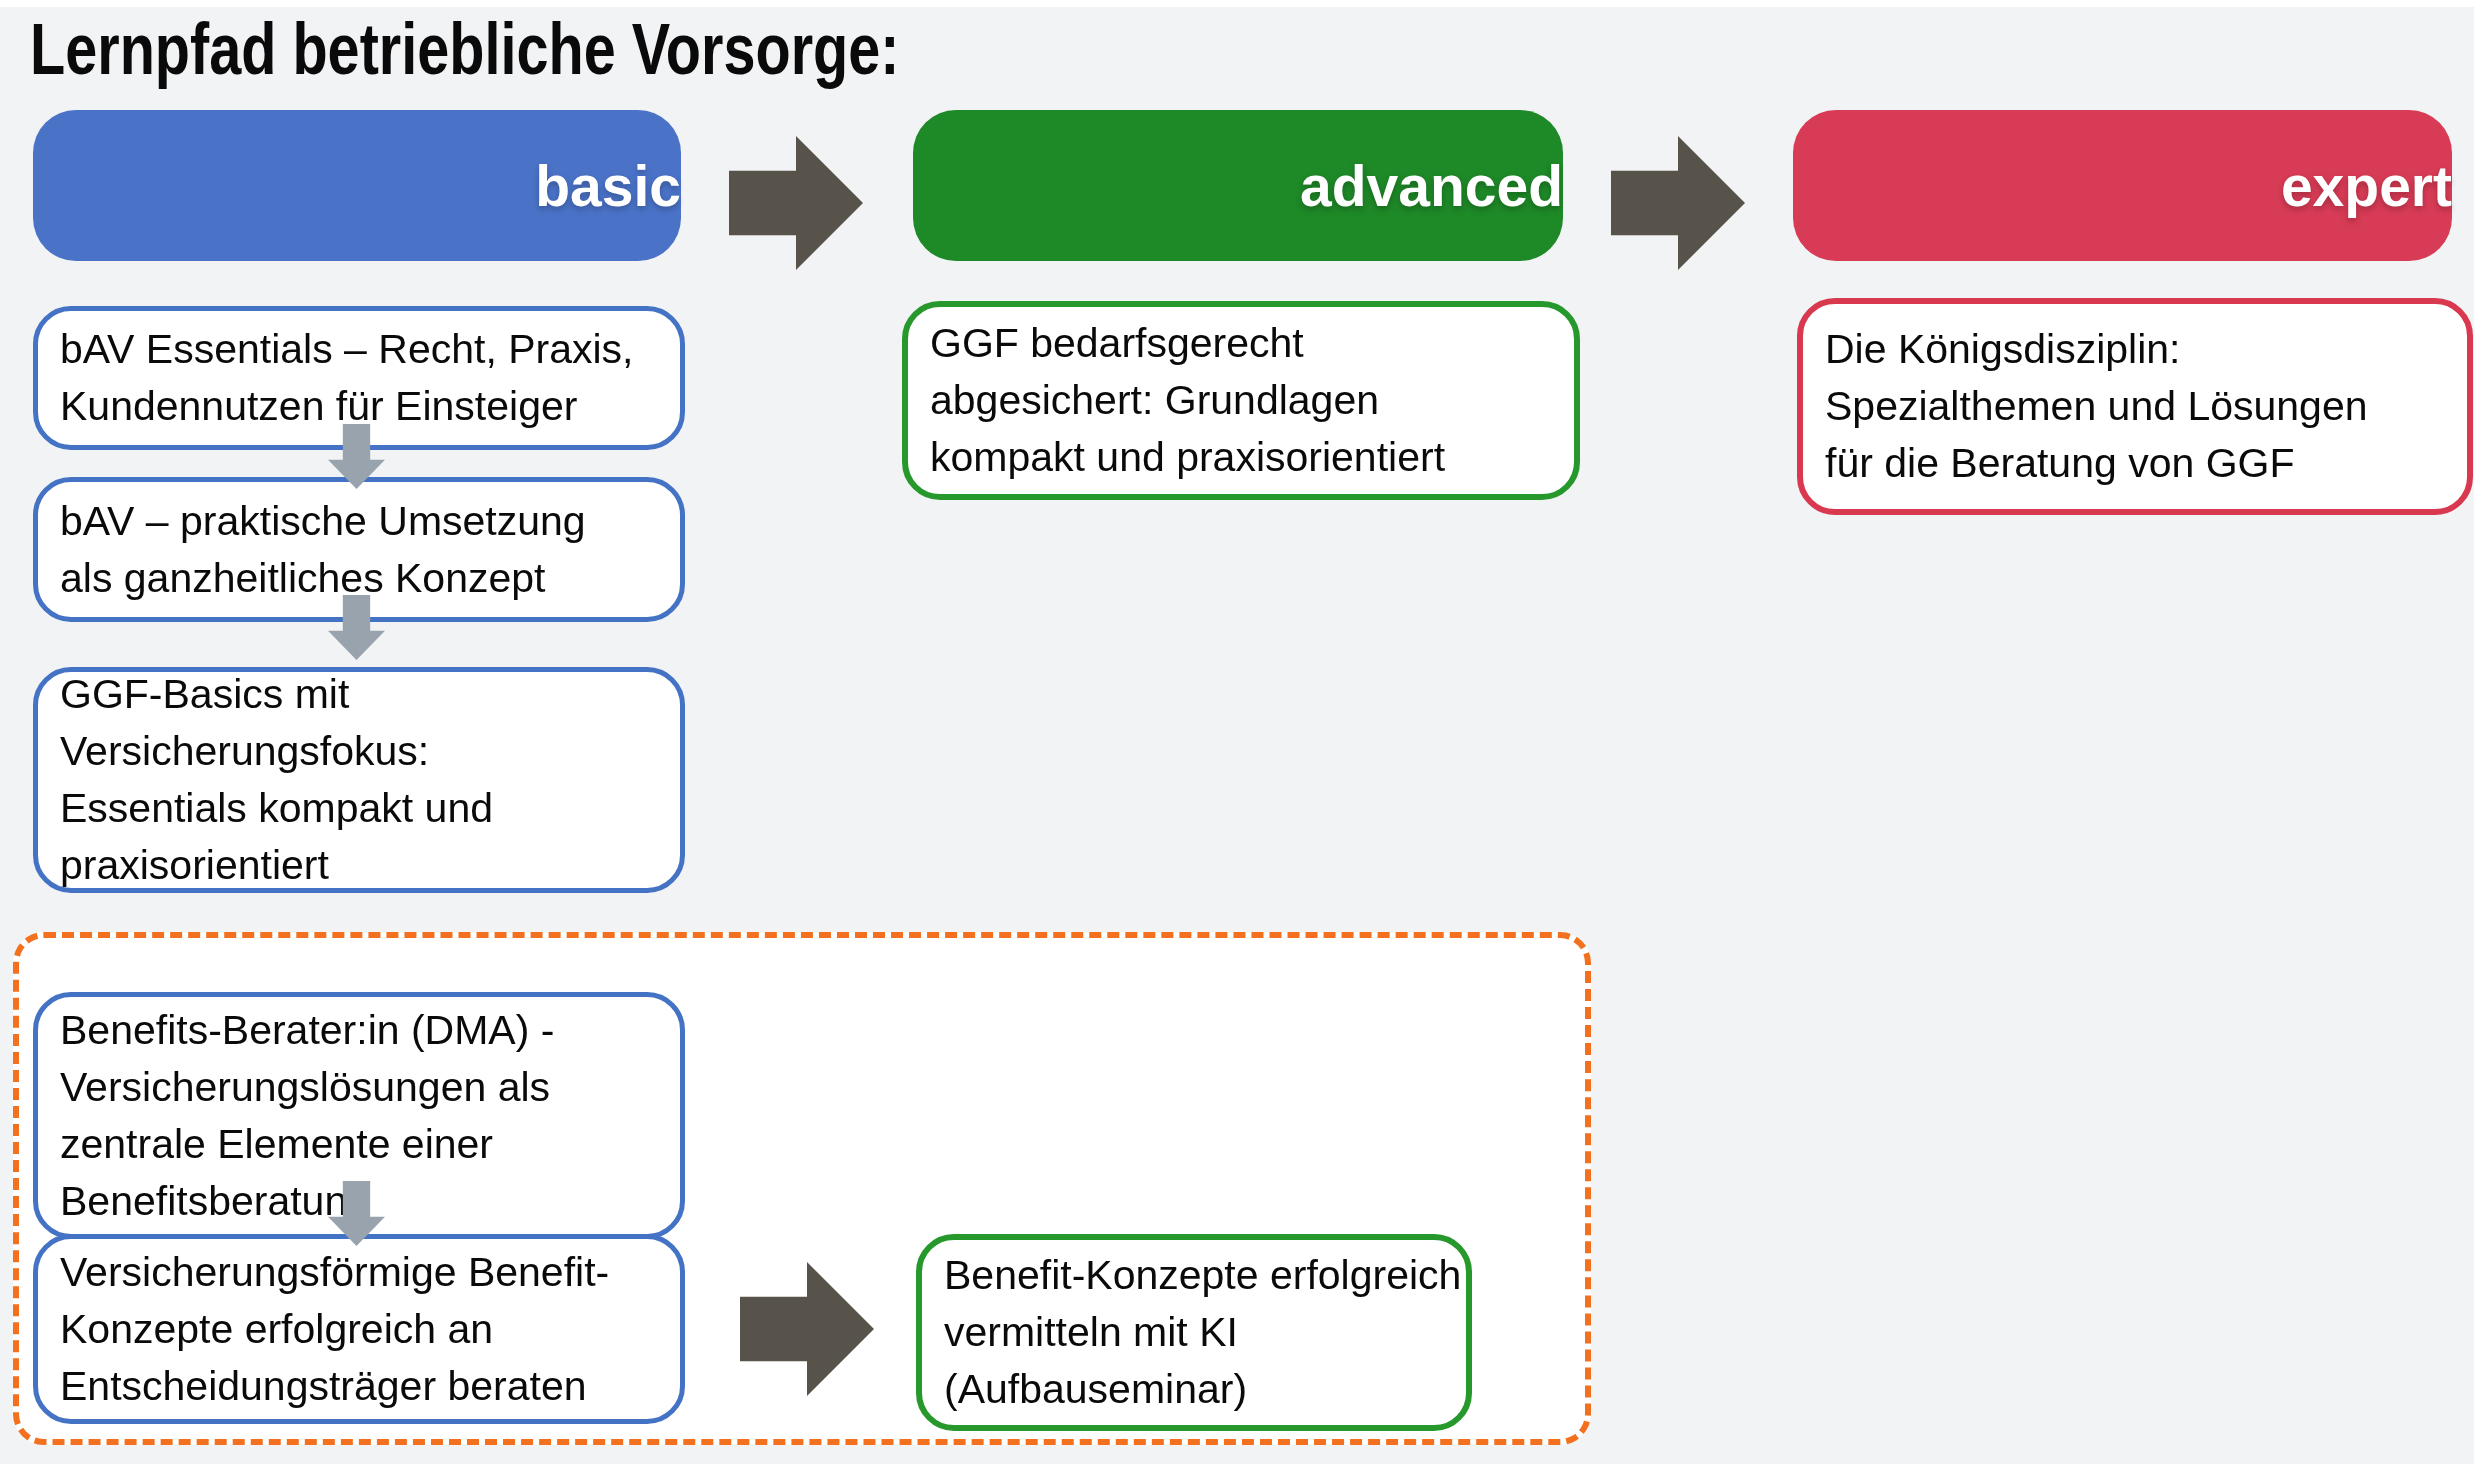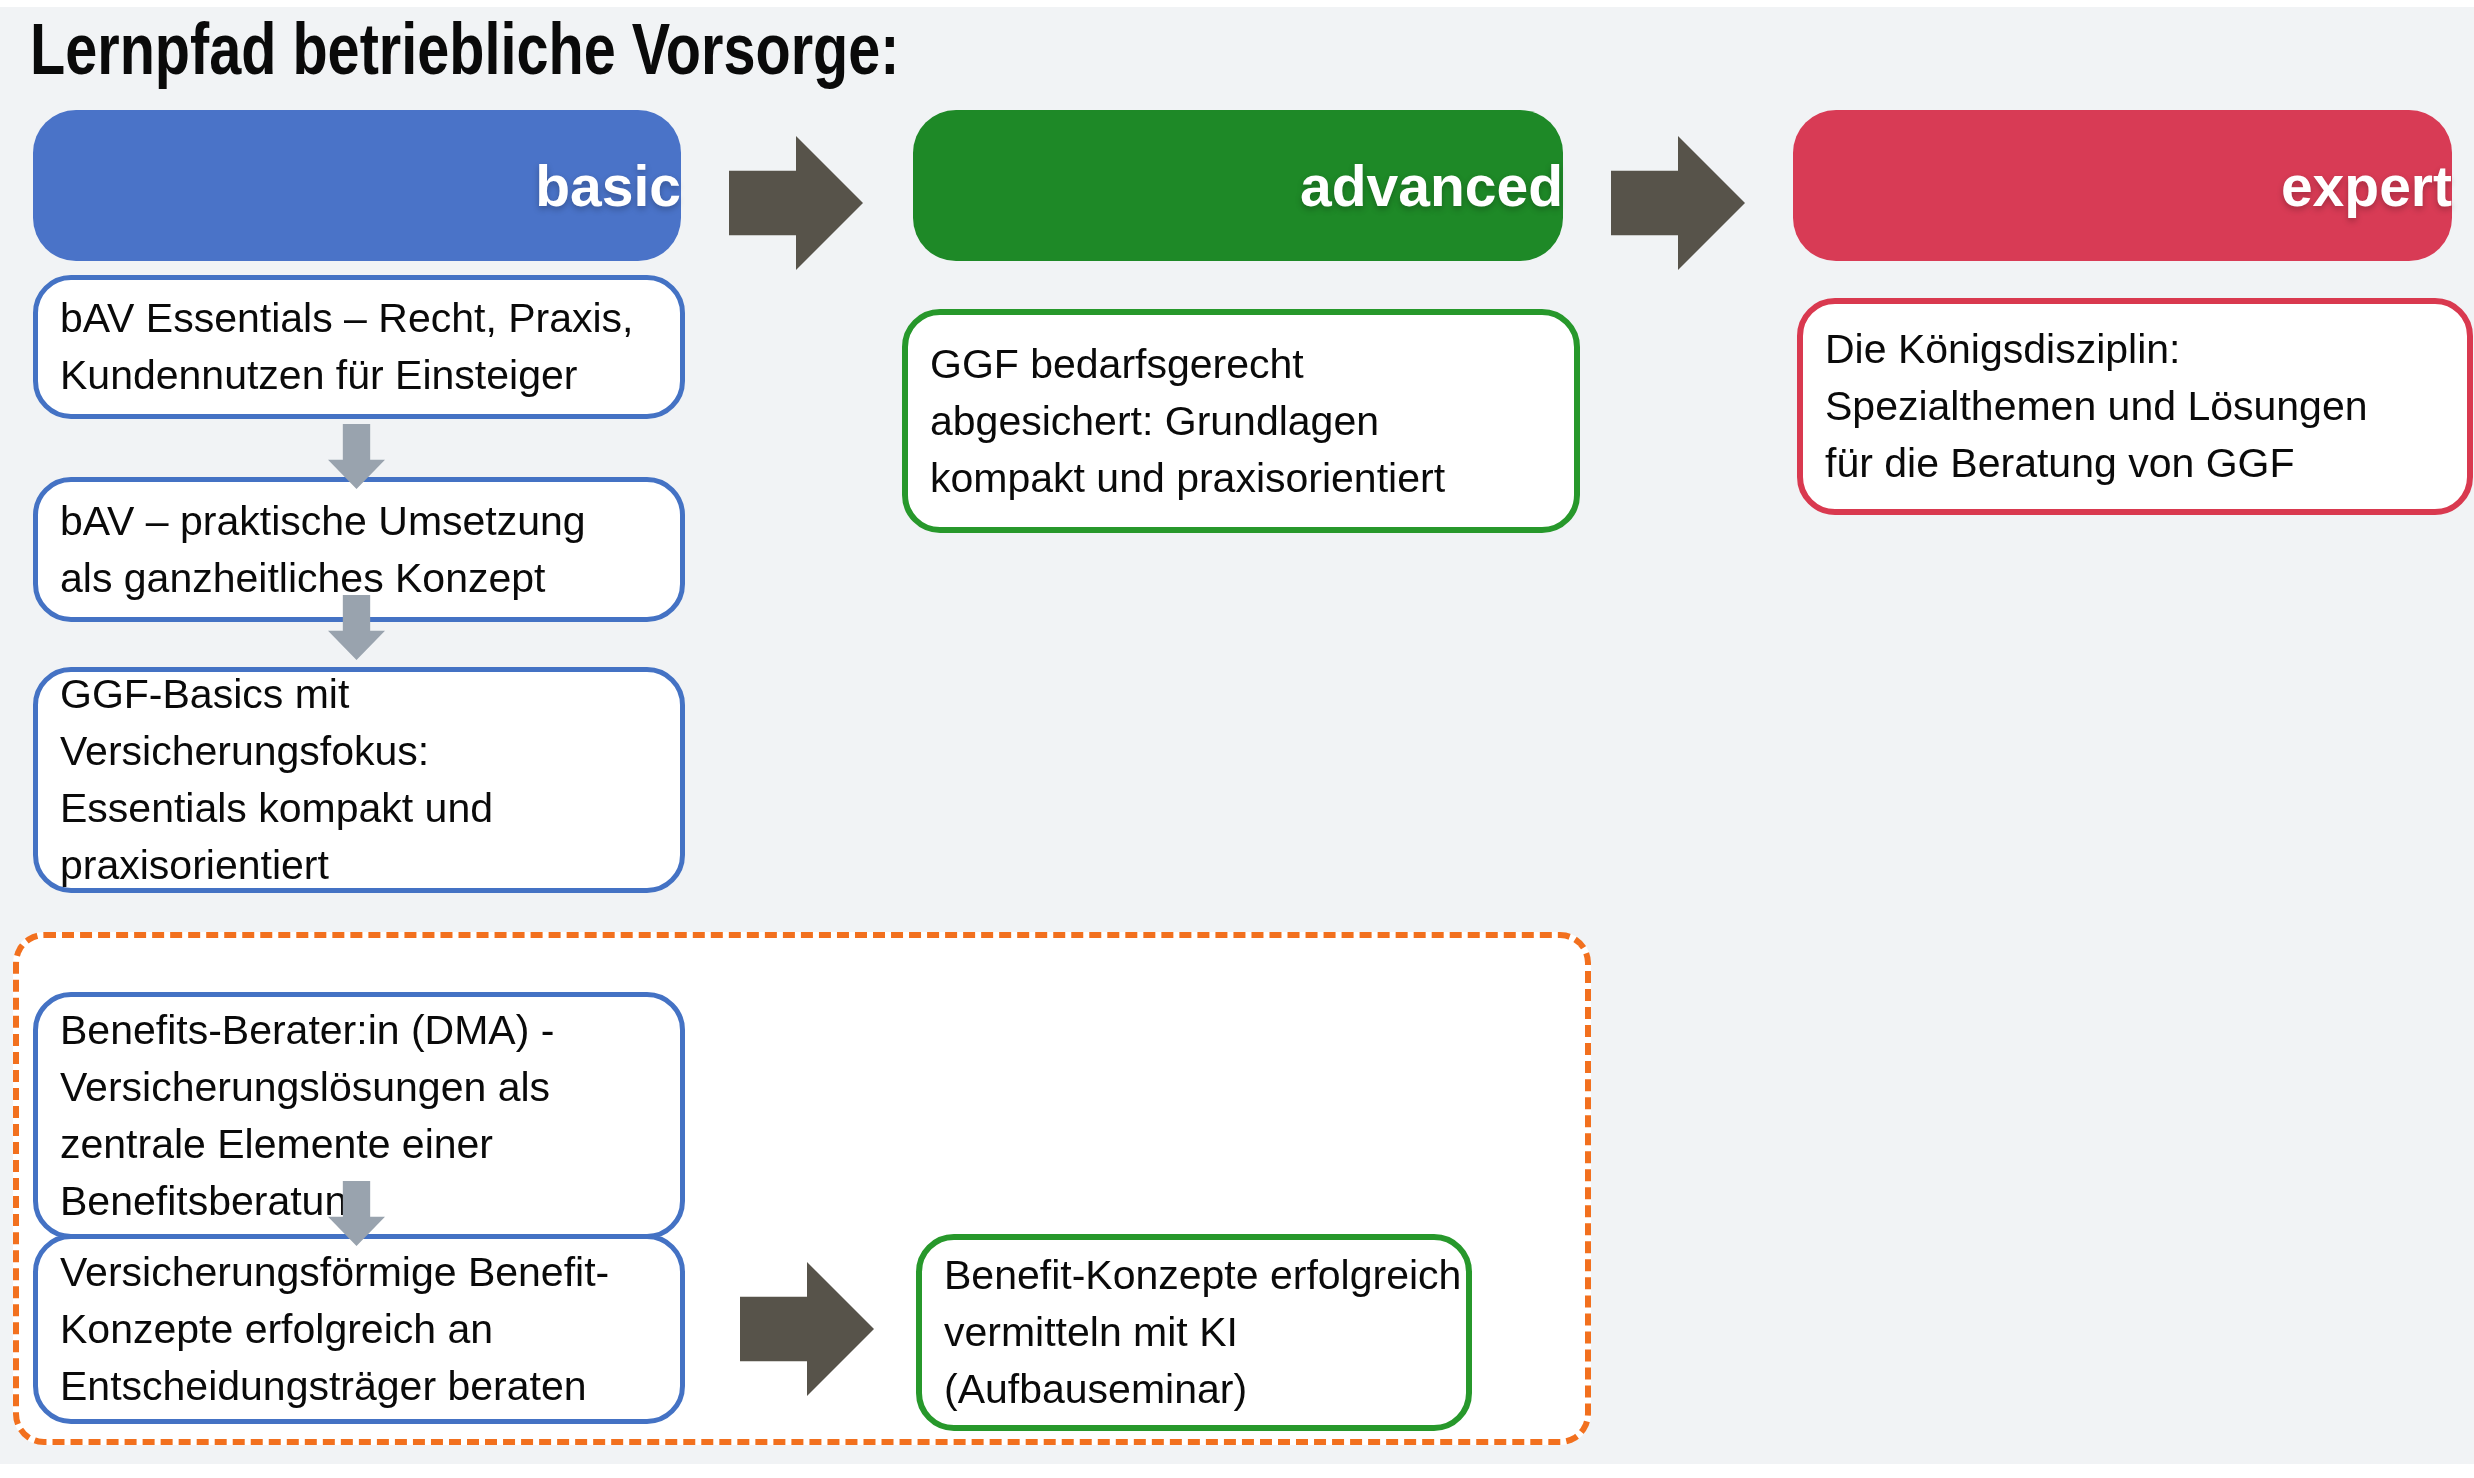--- a/index.html
+++ b/index.html
@@ -55,26 +55,26 @@
   .course{
     position:absolute;background:var(--box_bg);border-radius:38px;z-index:3;
     display:flex;align-items:center;box-sizing:border-box;
     color:var(--text);font-size:41px;line-height:57px;
   }
   .course .course-text{white-space:pre;padding-left:22px;}
   .course.blue{border:5.2px solid var(--basic_border);}
   .course.green{border:6.6px solid var(--advanced_border);}
   .course.red{border:6.6px solid var(--expert_border);}
 
-  .course.b1{left:33px;top:275px;width:652px;height:144px;align-items:center;}
+  .course.b1{left:33px;top:306px;width:652px;height:144px;align-items:center;}
   .course.b2{left:33px;top:477px;width:652px;height:145px;align-items:center;}
   .course.b3{left:33px;top:667px;width:652px;height:226px;}
   .course.b4{left:33px;top:952px;width:652px;height:247px;margin-top:40px;}
   .course.b5{left:33px;top:1234px;width:652px;height:190px;}
-  .course.g1{left:902px;top:301px;width:678px;height:224px;margin-top:8px;}
+  .course.g1{left:902px;top:301px;width:678px;height:199px;}
   .course.g2{left:916px;top:1234px;width:556px;height:197px;}
   .course.r1{left:1797px;top:298px;width:676px;height:217px;}
 
   .highlight-frame{
     position:absolute;left:13.3px;top:932px;width:1578px;height:513px;
     background:#ffffff;border:6.6px dashed var(--highlight_dash);
     border-radius:31px;box-sizing:border-box;z-index:1;
   }
 </style>
 </head>

